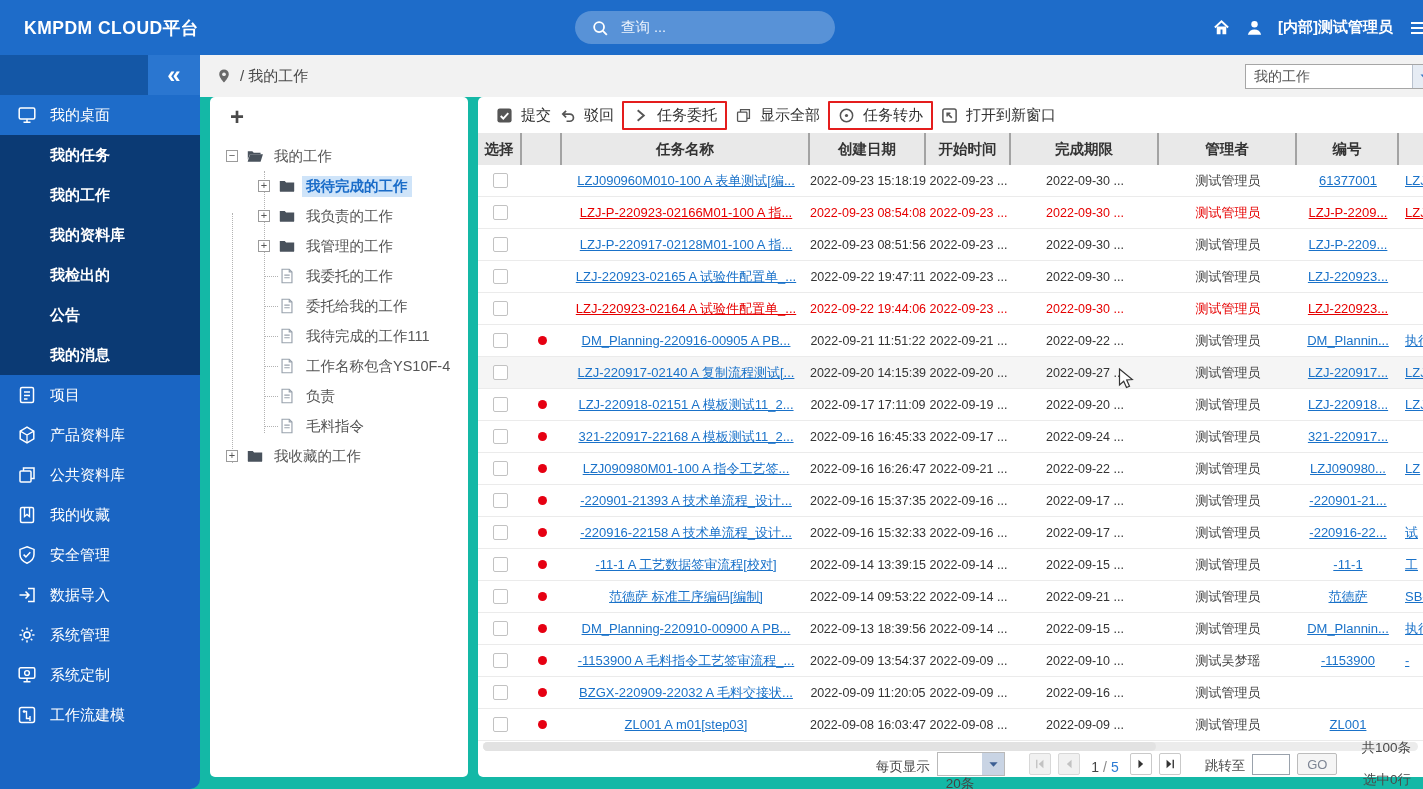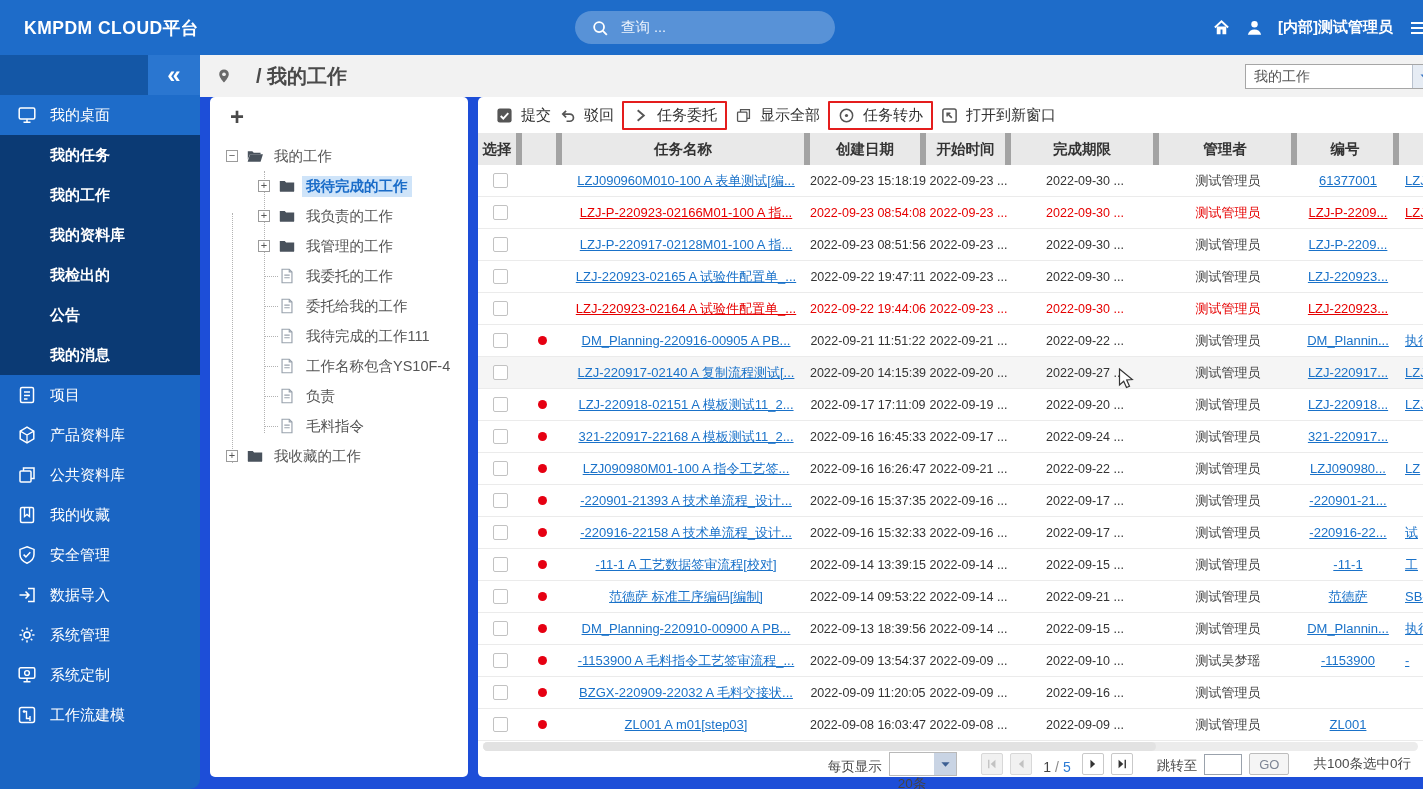--- a/index.html
+++ b/index.html
@@ -1,17 +1,17 @@
 <!DOCTYPE html>
 <html><head>
 <meta charset="utf-8">
 <style>
   * { margin:0; padding:0; box-sizing:border-box; }
   html,body { width:1423px; height:789px; font-family:"Liberation Sans","DejaVu Sans",sans-serif; }
-  .app { position:relative; width:1423px; height:789px; background:#1d4ed8; overflow:hidden; }
+  .app { position:relative; width:1423px; height:789px; background:#14b8a6; overflow:hidden; }
 
   
   .topbar { position:absolute; left:0; top:0; width:1423px; height:55px; background:#1e6cc9; z-index:5; }
   .logo { position:absolute; left:24px; top:0; height:55px; display:flex; align-items:center;
           color:#fff; font-size:17.5px; font-weight:bold; letter-spacing:.5px; }
   .searchbox { position:absolute; left:575px; top:11px; width:260px; height:33px; border-radius:17px;
                background:rgba(255,255,255,.26); display:flex; align-items:center; padding-left:16px; gap:12px; }
   .searchbox .icn { width:18px; height:18px; color:#fff; }
   .searchbox .ph { color:#eef4fc; font-size:14.5px; }
   .top-right { position:absolute; right:-8px; top:0; height:55px; display:flex; align-items:center; gap:14px; color:#fff; }
@@ -27,22 +27,22 @@
                   color:#fff; font-size:24px; font-weight:bold; display:flex; align-items:center; justify-content:center; }
   .side-item { height:40px; display:flex; align-items:center; color:#fff; font-size:15px; cursor:default; }
   .side-item .icn { width:20px; height:20px; margin-left:17px; color:#fff; }
   .side-item .lbl { margin-left:13px; }
   .side-item.submenu { background:#0b3a74; }
   .side-item.submenu .lbl { margin-left:50px;font-weight:bold; }
   .side-item.active { background:#1e6cc9; }
 
   
   .crumbbar { position:absolute; left:200px; top:55px; width:1223px; height:42px; background:#f2f2f2; }
-  .crumb { position:absolute; left:16px; top:0; height:42px; display:flex; align-items:center; gap:24px;
-           color:#4a4a4a; font-size:20px;font-weight:bold; }
+  .crumb { position:absolute; left:16px; top:0; height:42px; display:flex; align-items:center; gap:8px;
+           color:#4a4a4a; font-size:15px; }
   .crumb .icn { width:16px; height:16px; color:#6a6a6a; }
   .viewsel { position:absolute; left:1045px; top:9px; width:192px; height:25px; background:#fff;
              border:1px solid #a6a6a6; display:flex; align-items:center; }
   .viewsel .val { flex:1; padding-left:8px; font-size:14px; color:#555; }
   .viewsel .arrow { width:24px; height:23px; background:#e6ecf4; border-left:1px solid #b9c2cf;
                     display:flex; align-items:center; justify-content:center; color:#3a76c4; }
   .viewsel .arrow svg { width:12px; height:12px; }
 
   
   .tree-panel { position:absolute; left:210px; top:97px; width:258px; height:680px; background:#fff; border-radius:5px; overflow:hidden; }
@@ -64,21 +64,21 @@
   .table-panel { position:absolute; left:478px; top:97px; width:945px; height:680px; background:#fff; border-radius:5px 0 0 5px; }
   .toolbar { position:absolute; left:0; top:0; width:100%; height:36px; display:flex; align-items:center; padding-left:18px; gap:8px; }
   .tb-btn { display:flex; align-items:center; gap:8px; font-size:15px; color:#333; background:none; border:none;
             font-family:inherit; cursor:pointer; }
   .tb-btn .icn { width:17px; height:17px; color:#555; }
   .tb-btn.boxed { border:2px solid #e41d1d; padding:3px 8px; border-radius:1px; }
 
   .grid-head { position:absolute; left:0; top:36px; width:100%; height:32px; background:#e9e9e9; display:grid;
                grid-template-columns:44px 40px 248px 116px 85px 148px 138px 102px 1fr; }
   .grid-head .hc { display:flex; align-items:center; justify-content:center; font-size:14.5px; font-weight:bold;
-                   color:#333; border-right:6px solid #a3a3a3; overflow:hidden; }
+                   color:#333; border-right:2px solid #a3a3a3; overflow:hidden; }
   .grid-head .hc:last-child { border-right:none; }
   .rows { position:absolute; left:0; top:68px; width:100%; }
   .trow { height:32px; display:grid; grid-template-columns:44px 40px 248px 116px 85px 148px 138px 102px 1fr;
           border-bottom:1px solid #ebebeb; align-items:center; }
   .trow.hover { background:#f5f5f5; }
   .tc { display:flex; align-items:center; justify-content:center; overflow:hidden; white-space:nowrap; }
   .tc.left { justify-content:flex-start; }
   .cb { width:15px; height:15px; border:1px solid #c2c2c2; background:#fff; border-radius:2px; }
   .dot { width:9px; height:9px; border-radius:50%; background:#e60012; }
   .lnk { color:#1a72c9; text-decoration:underline; font-size:13px; cursor:pointer; }
@@ -1032,21 +1032,21 @@
               <path d="M10.8 2v10" stroke="currentColor" stroke-width="1.6"></path>
               <path d="M3 2l5.5 5L3 12z" fill="currentColor"></path>
             </svg>
           </span>
       </div>
       <div class="pgroup">
         <span>跳转至</span>
         <input class="jumpinput" style="">
         <span class="gobtn">GO</span>
       </div>
-      <div class="pgroup" style="gap:0;">
+      <div class="pgroup" style="gap:14px;flex-direction:column;">
         <span>共100条</span>
         <span>选中0行</span>
       </div>
     </div>
   </div>
 
   <svg class="cursor" viewBox="0 0 18 22">
     <path d="M1.5 1l0 16 4.2-3.8 2.8 6.3 3-1.3-2.8-6.2 5.6-.4z" fill="#fff" stroke="#333" stroke-width="1.2"></path>
   </svg>
 </div>

